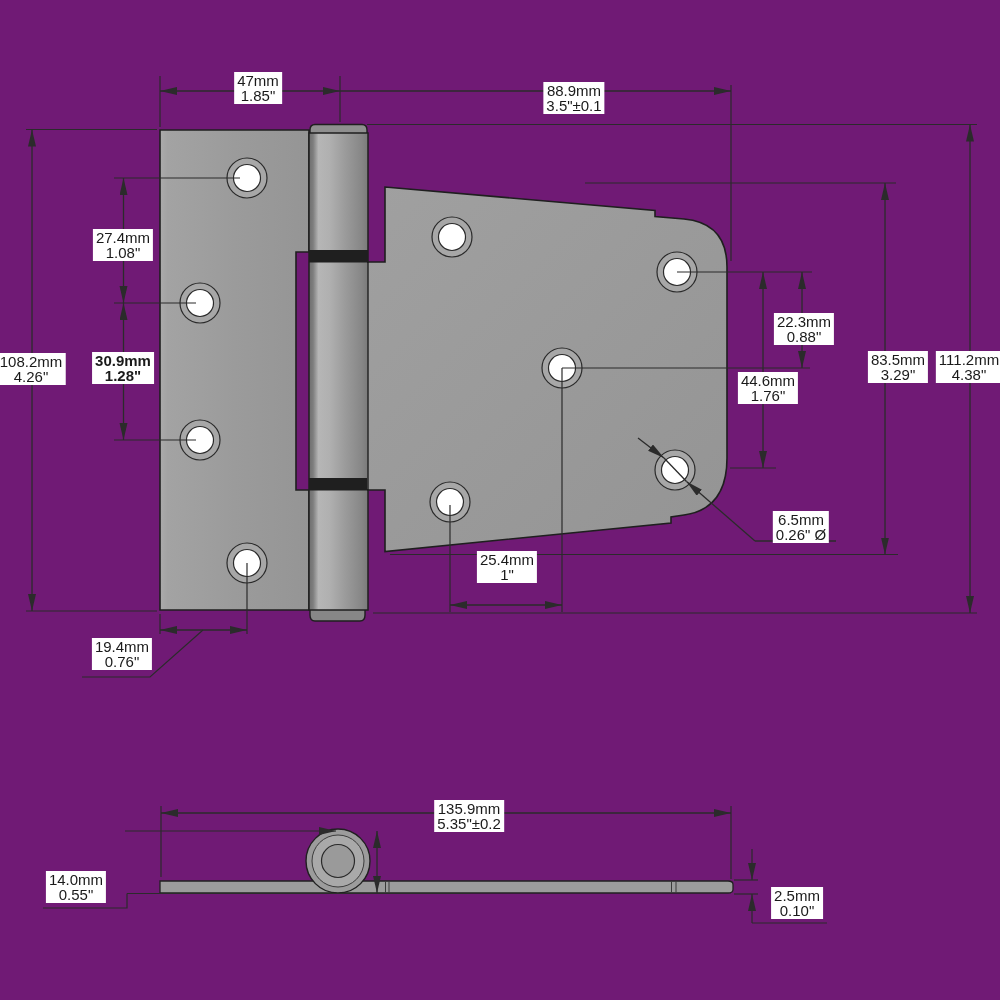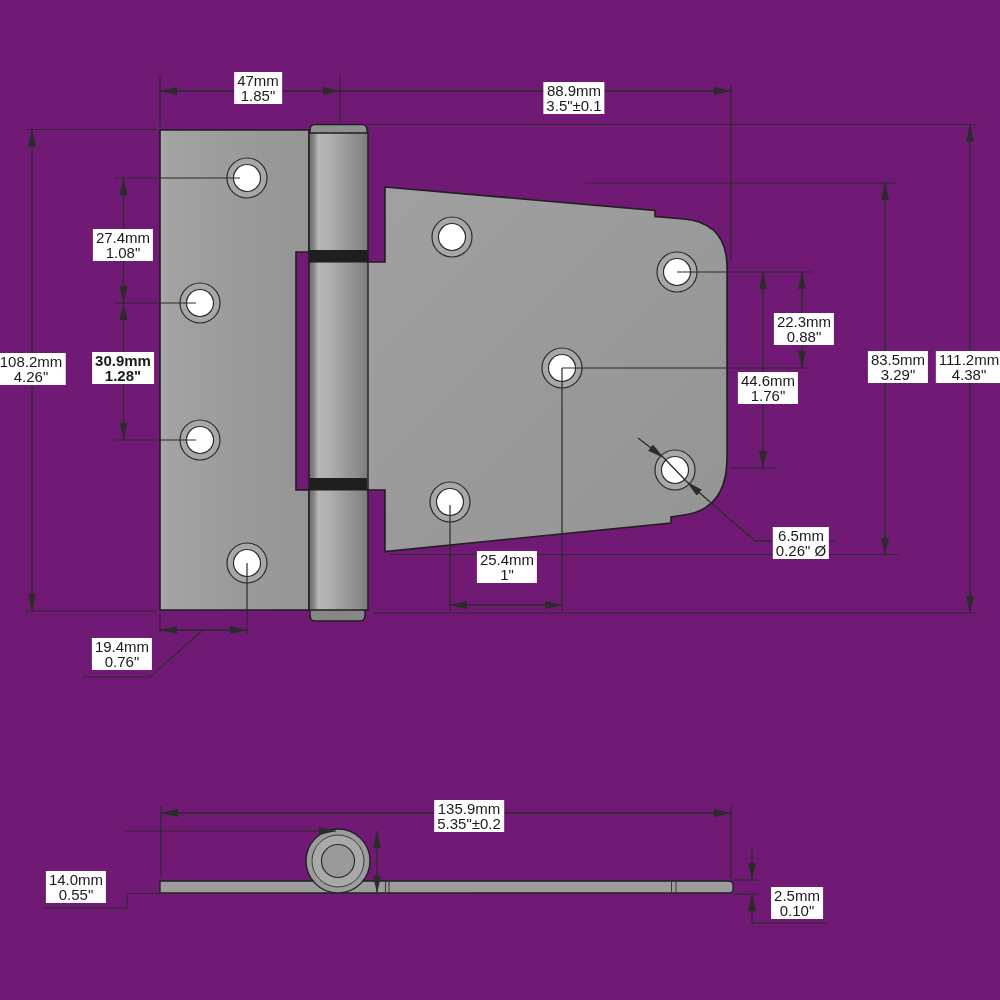--- a/index.html
+++ b/index.html
@@ -233,21 +233,21 @@
       <span>1.76"</span>
     </div>
 <div class="dim-label" style="left:886px;top:367px;margin-left:12px;">
       <span>83.5mm</span>
       <span>3.29"</span>
     </div>
 <div class="dim-label" style="left:969px;top:367px;">
       <span>111.2mm</span>
       <span>4.38"</span>
     </div>
-<div class="dim-label" style="left:801px;top:543px;">
+<div class="dim-label" style="left:801px;top:527px;">
       <span>6.5mm</span>
       <span>0.26" Ø</span>
     </div>
 <div class="dim-label" style="left:469px;top:816px;">
       <span>135.9mm</span>
       <span>5.35"±0.2</span>
     </div>
 <div class="dim-label" style="left:76px;top:887px;">
       <span>14.0mm</span>
       <span>0.55"</span>

